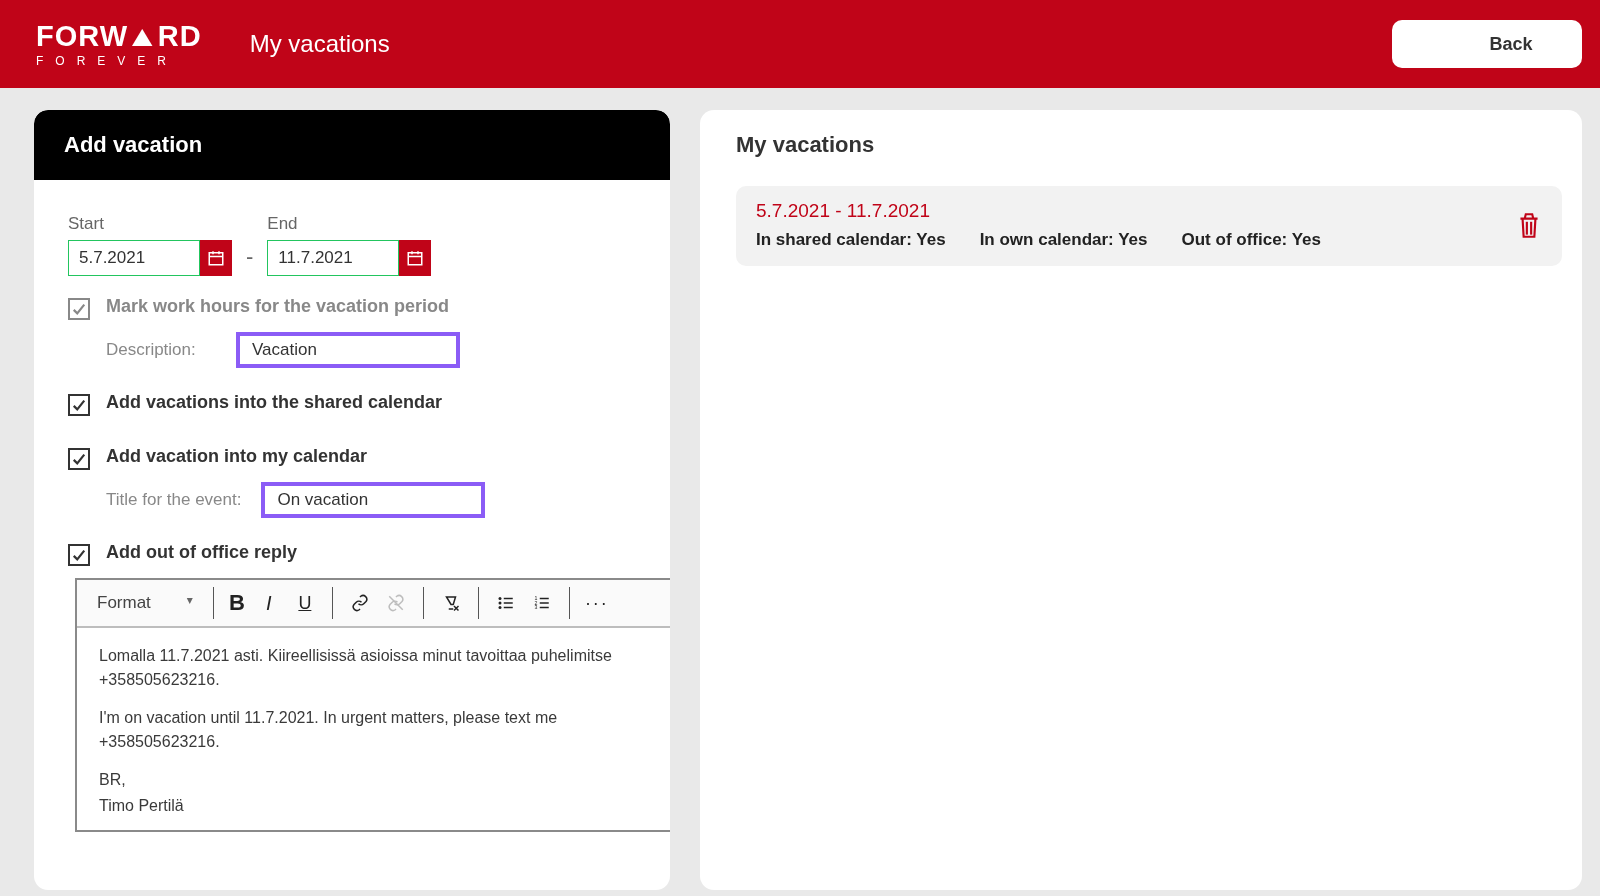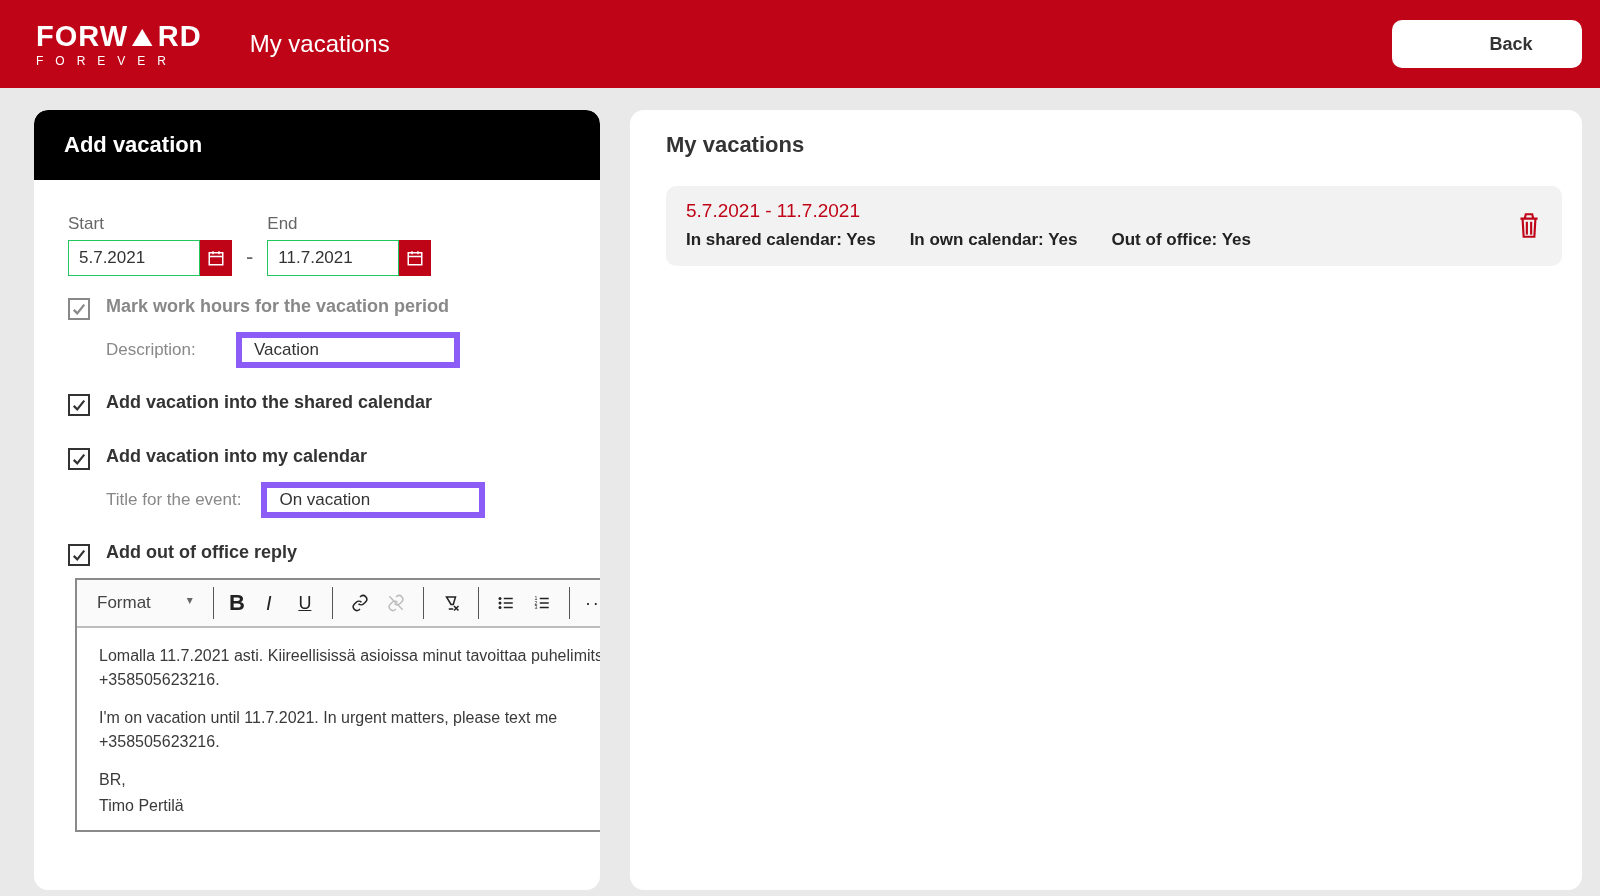--- a/index.html
+++ b/index.html
@@ -44,21 +44,21 @@
   .content {
     display: flex;
     gap: 30px;
     padding: 22px 18px 18px 34px;
   }
   .card {
     background: #fff;
     border-radius: 14px;
   }
   .left-card {
-    width: 566px;
+    width: 636px;
     height: 780px;
     overflow: hidden;
   }
   .left-head {
     background: #000;
     color: #fff;
     font-size: 22px;
     font-weight: 600;
     padding: 22px 30px;
     border-radius: 14px 14px 0 0;
@@ -115,21 +115,21 @@
   .chk-label.disabled { color:#888; }
 
   .sub-input-row {
     display:flex; align-items:center; gap: 20px;
     margin: 10px 0 24px 38px;
   }
   .sub-label { color:#888; font-size:17px; min-width: 110px; }
   .text-input {
     height: 36px;
     width: 224px;
-    border: 6px solid #8b5cf6;
+    border: 4px solid #8b5cf6;
     padding: 0 12px;
     font-size: 17px;
     color:#333;
     background:#fff;
   }
 
   
   .editor {
     border: 2px solid #8a8a8a;
     margin: 12px 28px 0 7px;
@@ -258,21 +258,21 @@
         <div class="sub-label">Description:</div>
         <input class="text-input" value="Vacation" style="">
       </div>
 
       <div class="chk-row" style="margin-top:4px; margin-bottom:30px;">
         <div class="chk">
           <svg viewBox="0 0 16 16">
               <polyline points="2,9 6,13 14,3" fill="none" stroke="#333" stroke-width="2.5"></polyline>
             </svg>
         </div>
-        <div class="chk-label">Add vacation into the shared calendar</div>
+        <div class="chk-label">Add vacations into the shared calendar</div>
       </div>
 
       <div class="chk-row">
         <div class="chk">
           <svg viewBox="0 0 16 16">
               <polyline points="2,9 6,13 14,3" fill="none" stroke="#333" stroke-width="2.5"></polyline>
             </svg>
         </div>
         <div class="chk-label">Add vacation into my calendar</div>
       </div>

